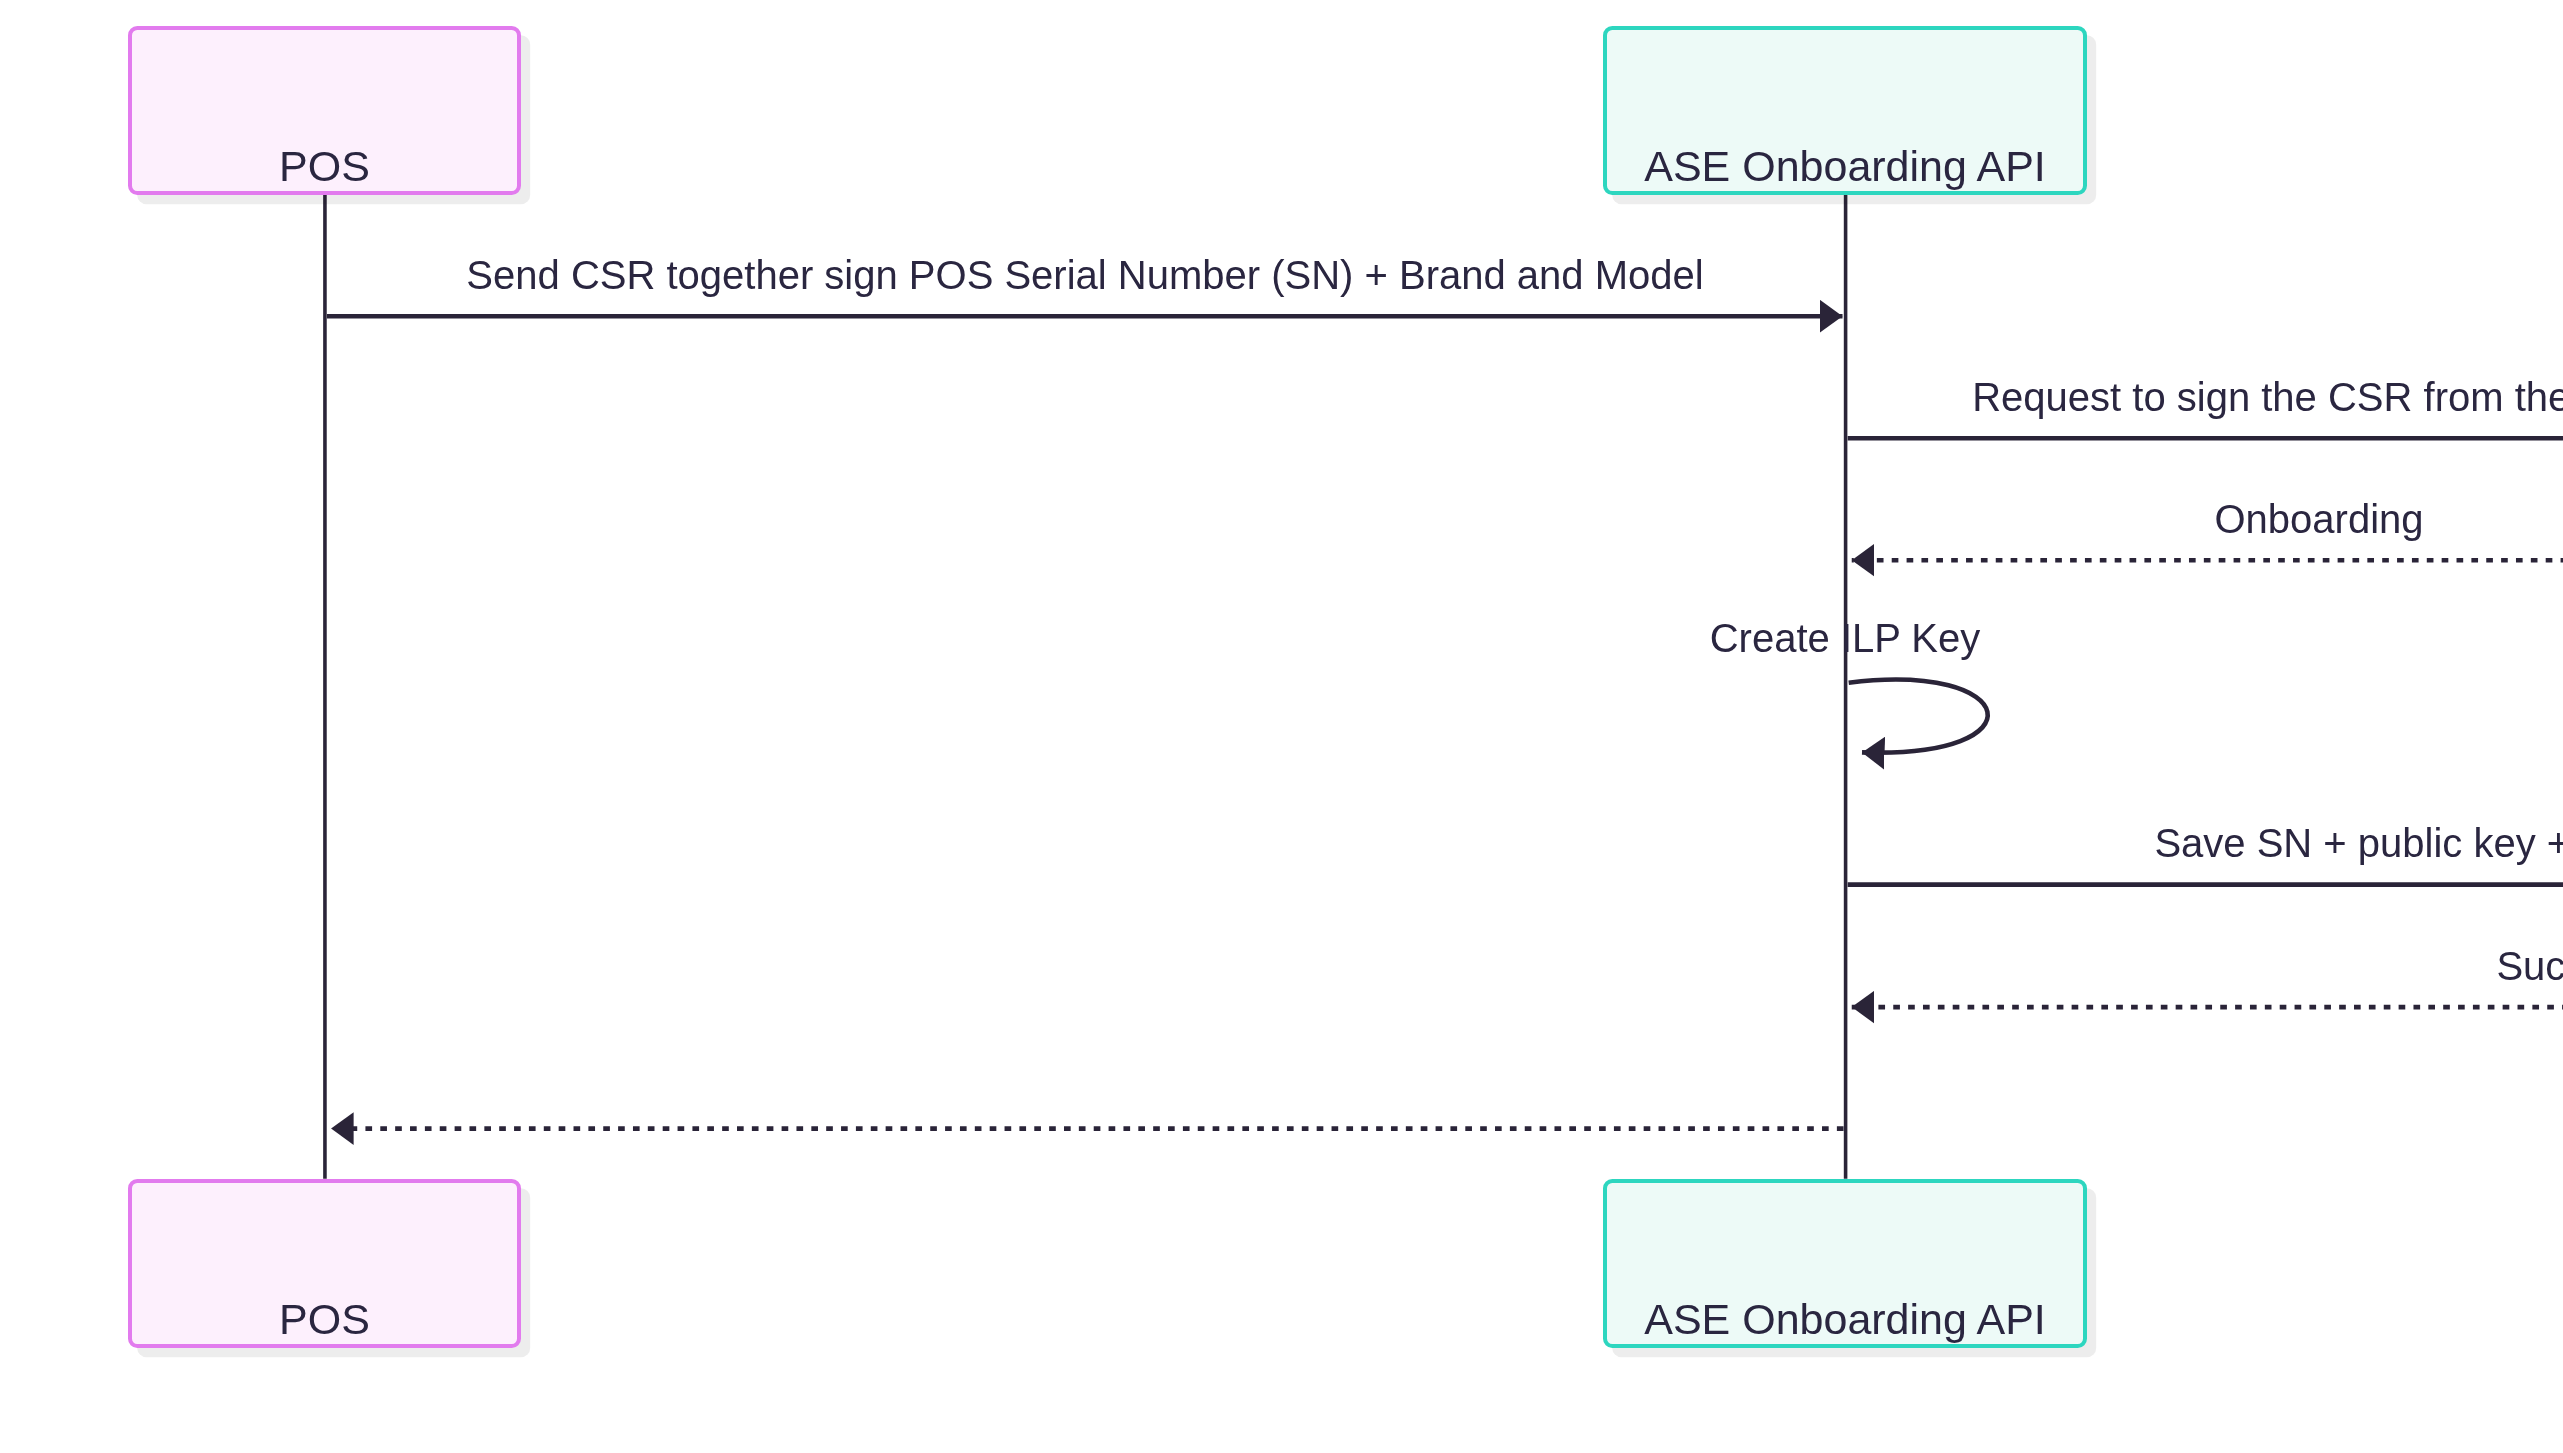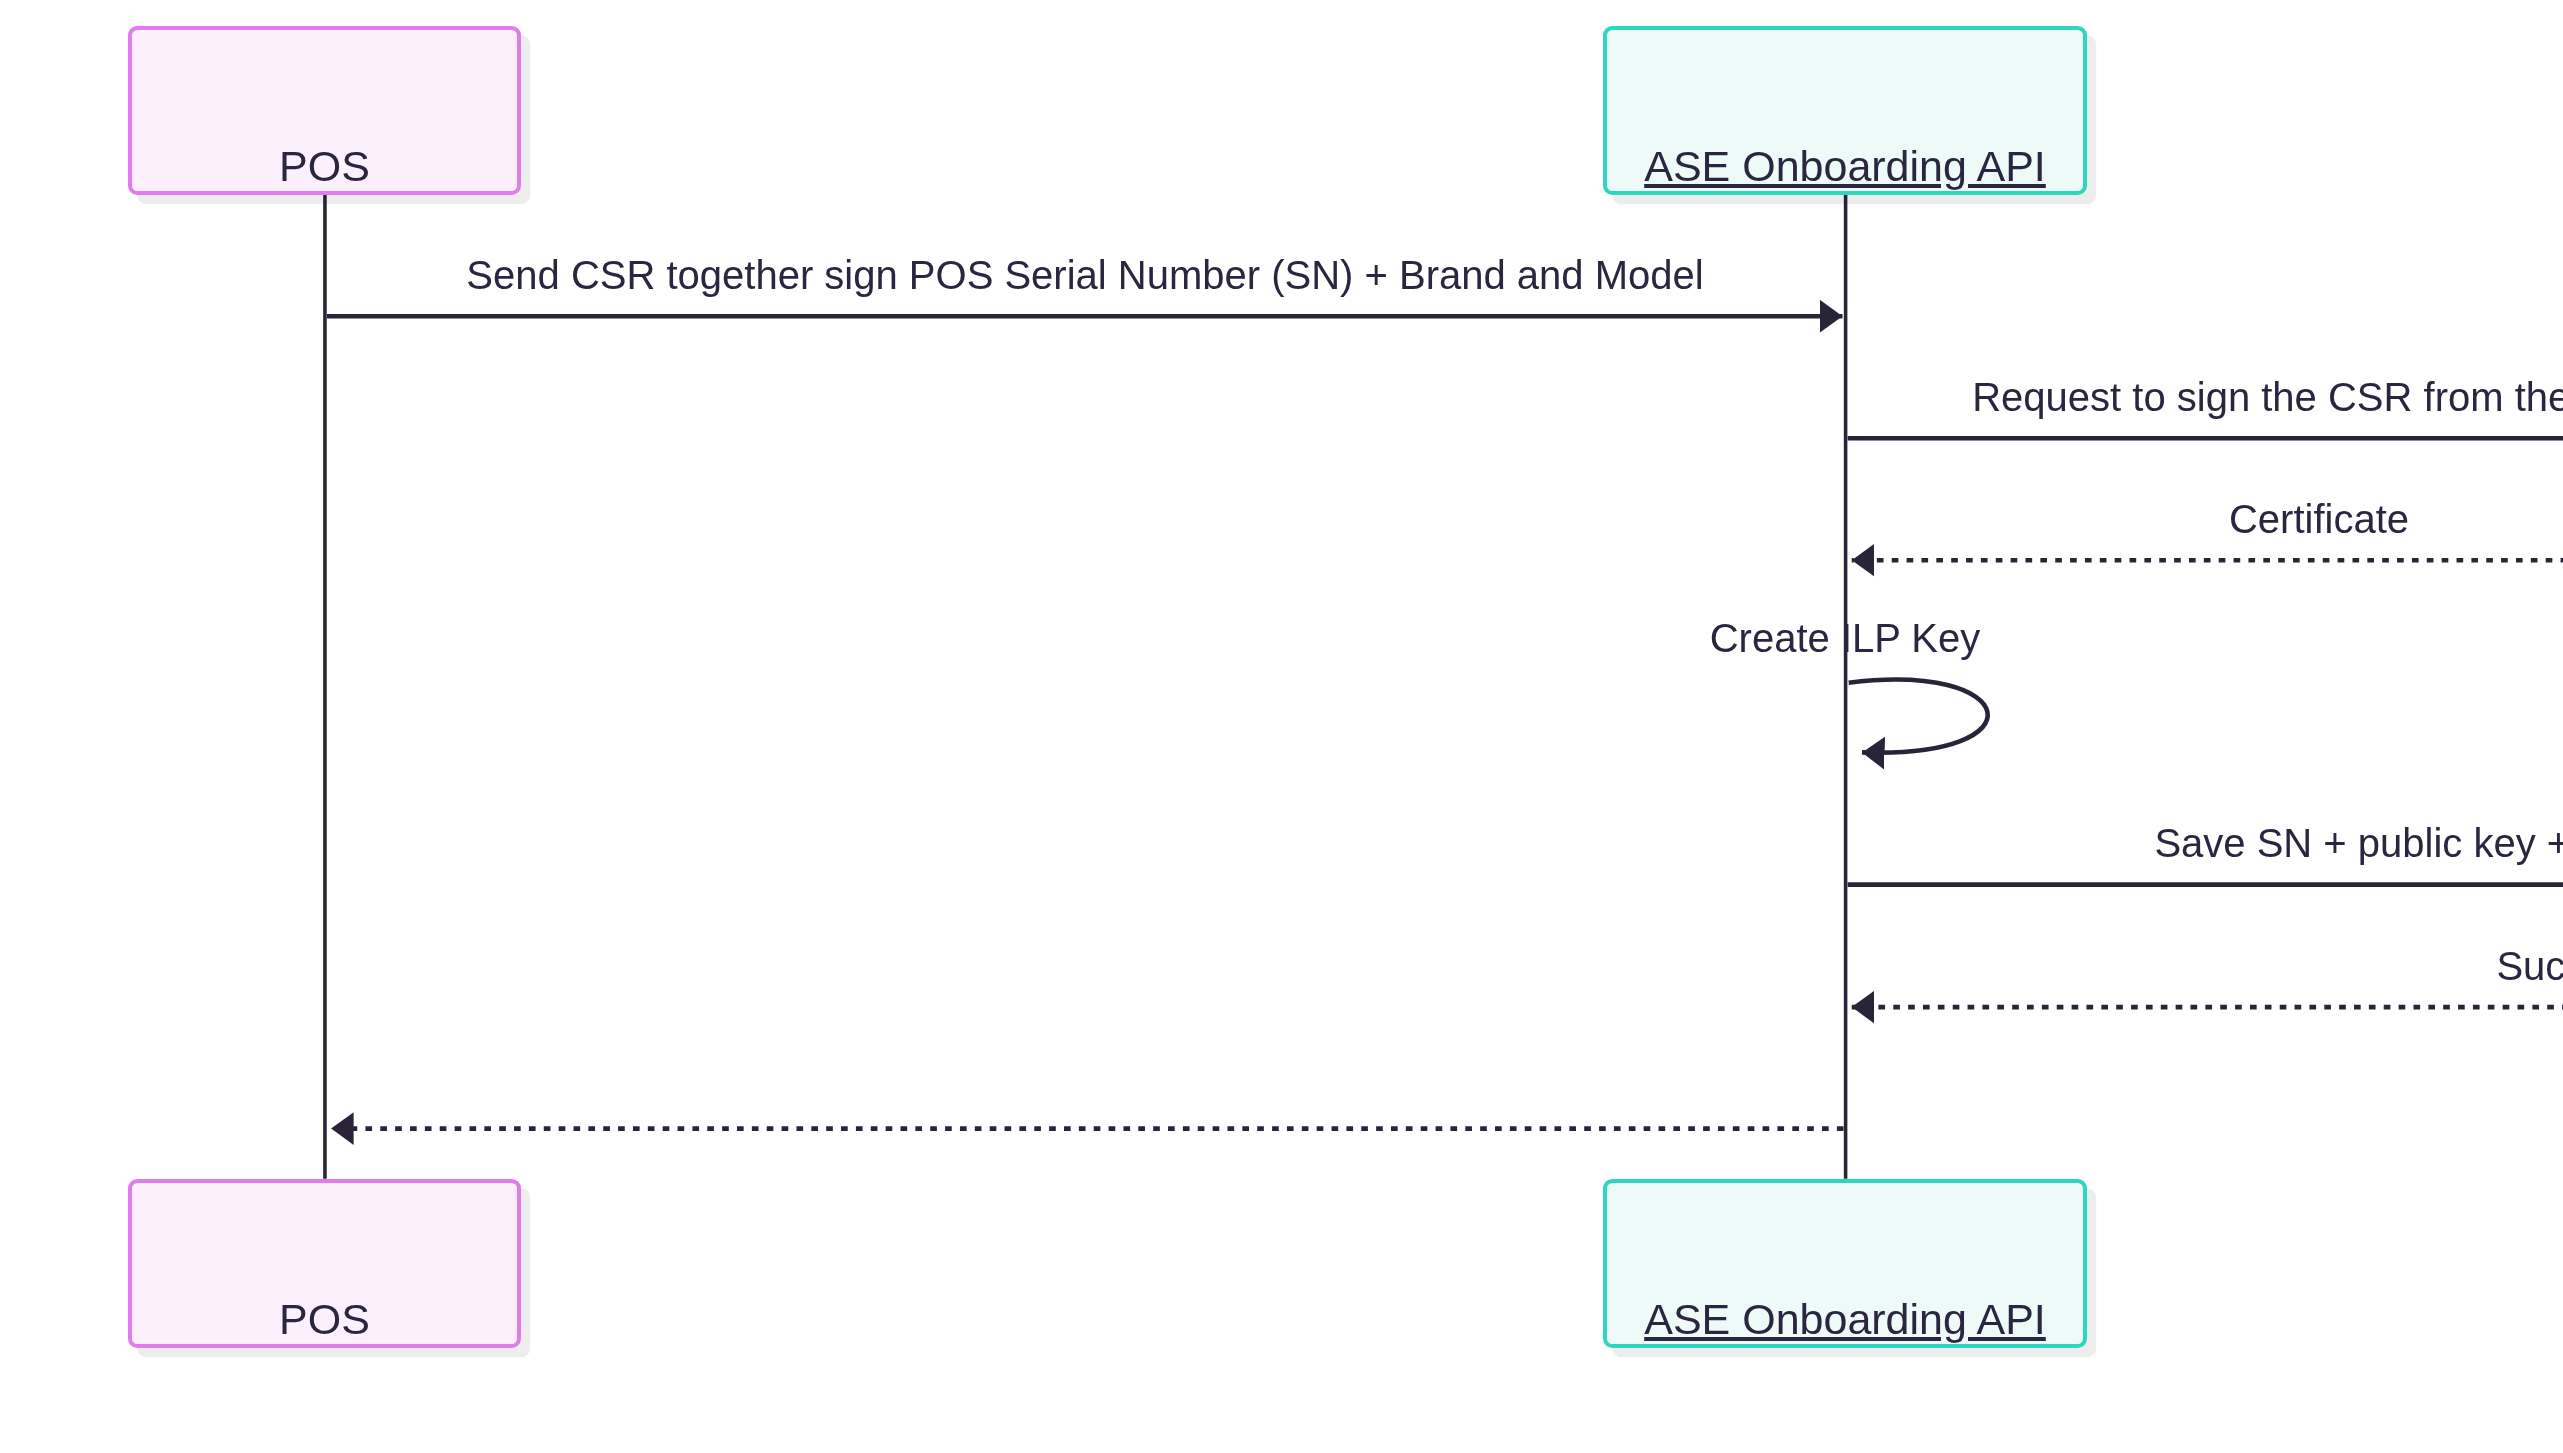--- a/index.html
+++ b/index.html
@@ -31,21 +31,21 @@
     align-items: flex-end;
     justify-content: center;
     font-size: 43px;
     color: #2a2640;
     z-index: 2;
     box-shadow: 9.2px 9.2px 0 rgba(0,0,0,0.07);
   }
   .actor.row-top    { top: 26px; }
   .actor.row-bottom { top: 1179px; }
   .actor.pos { border-color: #e27bee; background: #fdf0fd; }
-  .actor.api { border-color: #2dd6bf; background: #edfaf7; text-decoration: underline; }
+  .actor.api { border-color: #2dd6bf; background: #edfaf7; }
   .actor.x-pos { left: 128px;  width: 393px; }
   .actor.x-api { left: 1603px; width: 484px; }
   .msg {
     position: absolute;
     transform: translateX(-50%);
     white-space: nowrap;
     height: 41px;
     line-height: 41px;
     font-size: 40px;
     color: #2a2640;
@@ -87,19 +87,19 @@
 
   <div class="actor row-bottom pos x-pos">
     <span>POS</span>
   </div>
   <div class="actor row-bottom api x-api">
     <span>ASE Onboarding API</span>
   </div>
 
   <div class="msg" style="left:1085px; top:255px">Send CSR together sign POS Serial Number (SN) + Brand and Model</div>
   <div class="msg" style="left:2319px; top:377px">Request to sign the CSR from the POS</div>
-  <div class="msg" style="left:2319px; top:499px">Certificate</div>
+  <div class="msg" style="left:2319px; top:499px">Onboarding</div>
   <div class="msg" style="left:1845px; top:618px">Create ILP Key</div>
   <div class="msg" style="left:2572px; top:823px">Save SN + public key + ILP Key (Terminal Key)</div>
   <div class="msg" style="left:2572px; top:946px">Success</div>
 
 </div>
 
 
 </body></html>

